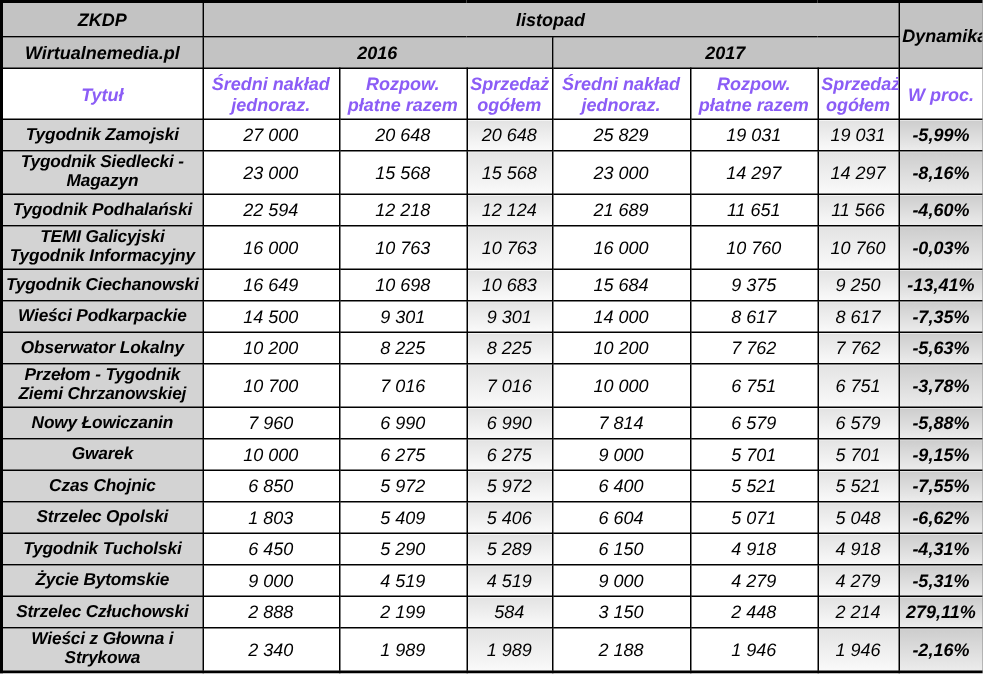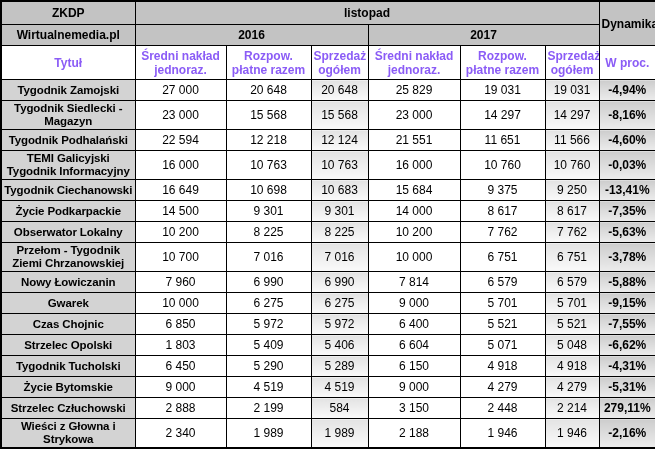--- a/index.html
+++ b/index.html
@@ -1,17 +1,17 @@
 <!DOCTYPE html>
 <html><head>
 <meta charset="utf-8">
 <style>
   html,body{margin:0;padding:0;background:#fff;}
   body{font-family:"Liberation Sans","DejaVu Sans",sans-serif;-webkit-font-smoothing:antialiased;}
-  .wrap{width:582px;}
+  .wrap{width:582px;font-style:italic;}
   table{width:655px;border-collapse:collapse;table-layout:fixed;border:2px solid #000;}
   th,td{border:1px solid #000;text-align:center;vertical-align:middle;padding:1px 2px;overflow:hidden;}
   
   .hgray{background:#c3c3c3;font-weight:bold;font-size:12px;color:#000;}
   tr.h1 th{height:20px;}
   tr.h2 th{height:18px;}
   
   .hwhite{background:#fff;font-weight:bold;font-size:12px;line-height:14px;color:#8b5cf6;}
   tr.h3 th{height:31px;}
   
@@ -60,38 +60,38 @@
     </thead>
     <tbody id="table-body">
         <tr>
     <td class="title">Tygodnik Zamojski</td>
     <td class="num">27 000</td>
     <td class="num">20 648</td>
     <td class="sales">20 648</td>
     <td class="num">25 829</td>
     <td class="num">19 031</td>
     <td class="sales">19 031</td>
-    <td class="dyn">-4,94%</td>
+    <td class="dyn">-5,99%</td>
   </tr>
         <tr>
     <td class="title">Tygodnik Siedlecki - Magazyn</td>
     <td class="num">23 000</td>
     <td class="num">15 568</td>
     <td class="sales">15 568</td>
     <td class="num">23 000</td>
     <td class="num">14 297</td>
     <td class="sales">14 297</td>
     <td class="dyn">-8,16%</td>
   </tr>
         <tr>
     <td class="title">Tygodnik Podhalański</td>
     <td class="num">22 594</td>
     <td class="num">12 218</td>
     <td class="sales">12 124</td>
-    <td class="num">21 551</td>
+    <td class="num">21 689</td>
     <td class="num">11 651</td>
     <td class="sales">11 566</td>
     <td class="dyn">-4,60%</td>
   </tr>
         <tr>
     <td class="title">TEMI Galicyjski Tygodnik Informacyjny</td>
     <td class="num">16 000</td>
     <td class="num">10 763</td>
     <td class="sales">10 763</td>
     <td class="num">16 000</td>
@@ -103,21 +103,21 @@
     <td class="title">Tygodnik Ciechanowski</td>
     <td class="num">16 649</td>
     <td class="num">10 698</td>
     <td class="sales">10 683</td>
     <td class="num">15 684</td>
     <td class="num">9 375</td>
     <td class="sales">9 250</td>
     <td class="dyn">-13,41%</td>
   </tr>
         <tr>
-    <td class="title">Życie Podkarpackie</td>
+    <td class="title">Wieści Podkarpackie</td>
     <td class="num">14 500</td>
     <td class="num">9 301</td>
     <td class="sales">9 301</td>
     <td class="num">14 000</td>
     <td class="num">8 617</td>
     <td class="sales">8 617</td>
     <td class="dyn">-7,35%</td>
   </tr>
         <tr>
     <td class="title">Obserwator Lokalny</td>

